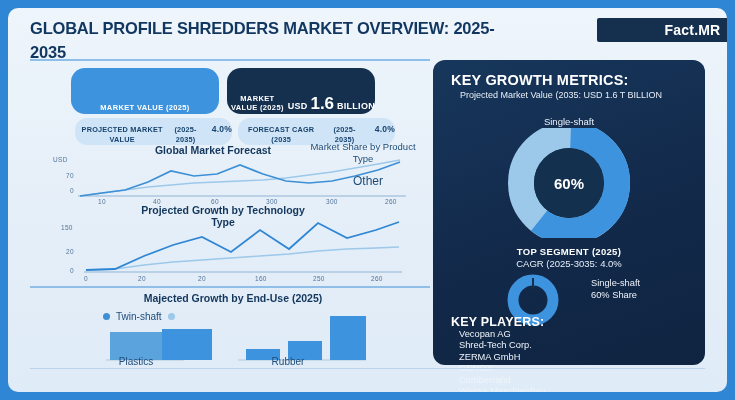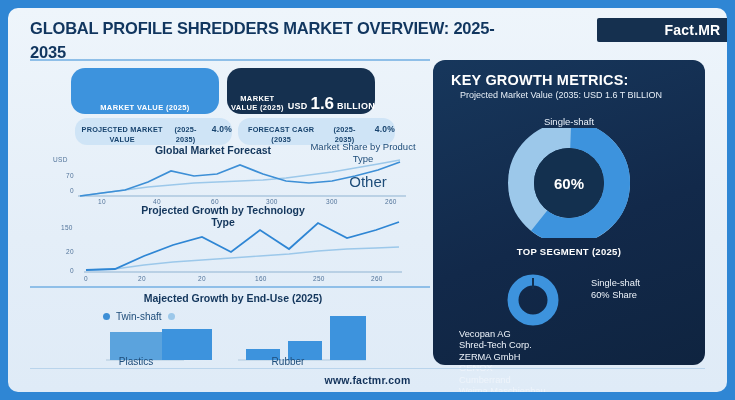--- a/index.html
+++ b/index.html
@@ -130,21 +130,21 @@
   <div class="pill pill-sm" style="left:193px;top:110px;">
     <div>FORECAST CAGR (2035</div>
     <div class="r2">
       <span>(2025-2035)</span>
       <span class="big">4.0%</span>
     </div>
   </div>
 
   <div class="chart-title" style="left:120px;top:136px;width:170px;">Global Market Forecast</div>
   <div class="side-label" style="left:296px;top:133px;width:118px;">Market Share by Product Type</div>
-  <div class="side-label" style="left:330px;top:168px;width:60px;font-size:15px;">Other</div>
+  <div class="side-label" style="left:330px;top:168px;width:60px;font-size:12px;">Other</div>
 
   <div class="ax-lab" style="left:45px;top:148px;">USD</div>
   <div class="ax-lab" style="left:58px;top:164px;">70</div>
   <div class="ax-lab" style="left:62px;top:179px;">0</div>
 
   <svg width="330" height="50" style="position:absolute;left:70px;top:142px;">
     <line x1="0" y1="46" x2="328" y2="46" stroke="#8fb3d2" stroke-width="1"></line>
     <polyline fill="none" stroke="#9cc8ea" stroke-width="1.4" points="2,46 24,43 47,40 70,37 93,35 116,33 139,32 162,31 185,30 208,28 231,25 254,22 277,18 300,14 322,10"></polyline>
     <polyline fill="none" stroke="#3d8fd6" stroke-width="1.7" points="2,46 24,43 47,40 70,32 93,21 116,26 139,24 162,15 185,24 208,31 231,33 254,31 277,26 300,20 322,12"></polyline>
   </svg>
@@ -205,38 +205,37 @@
     <div class="donut-cap" style="left:0;top:56px;width:272px;">Single-shaft</div>
 
     <svg width="272" height="110" style="position:absolute;left:0;top:68px;">
       <circle cx="136" cy="55" r="48" fill="none" stroke="#9cc8ea" stroke-width="26"></circle>
       <circle cx="136" cy="55" r="48" fill="none" stroke="#3d93dd" stroke-width="26" stroke-dasharray="181 121" transform="rotate(-88 136 55)"></circle>
       <circle cx="136" cy="55" r="35" fill="#13304f"></circle>
     </svg>
     <div class="donut-center" style="top:115px;">60%</div>
 
     <div class="seg-title" style="top:186px;">TOP SEGMENT (2025)</div>
+    <div class="seg-sub" style="top:198px;">CAGR (2025-3035: 4.0%</div>
 
     <svg width="110" height="54" style="position:absolute;left:45px;top:213px;">
       <circle cx="55" cy="27" r="20" fill="none" stroke="#3d93dd" stroke-width="11"></circle>
       <line x1="55" y1="5" x2="55" y2="16" stroke="#13304f" stroke-width="2"></line>
     </svg>
     <div class="sm-legend" style="left:158px;top:218px;">
       <div>Single-shaft</div>
       <div>60% Share</div>
     </div>
 
+    <div class="kp-title" style="top:255px;">KEY PLAYERS:</div>
     <div class="kp-list" style="top:269px;">
       <div>Vecopan AG</div>
       <div>Shred-Tech Corp.</div>
       <div>ZERMA GmbH</div>
       <div>GENOX</div>
       <div>Cumberrand</div>
       <div>Weima Maschienbau</div>
     </div>
   </div>
 
   <div class="footer-line"></div>
-  <div class="footer">
-    <span>www.factmr.com</span>
-  </div>
 
 </div>
 
 </body></html>

